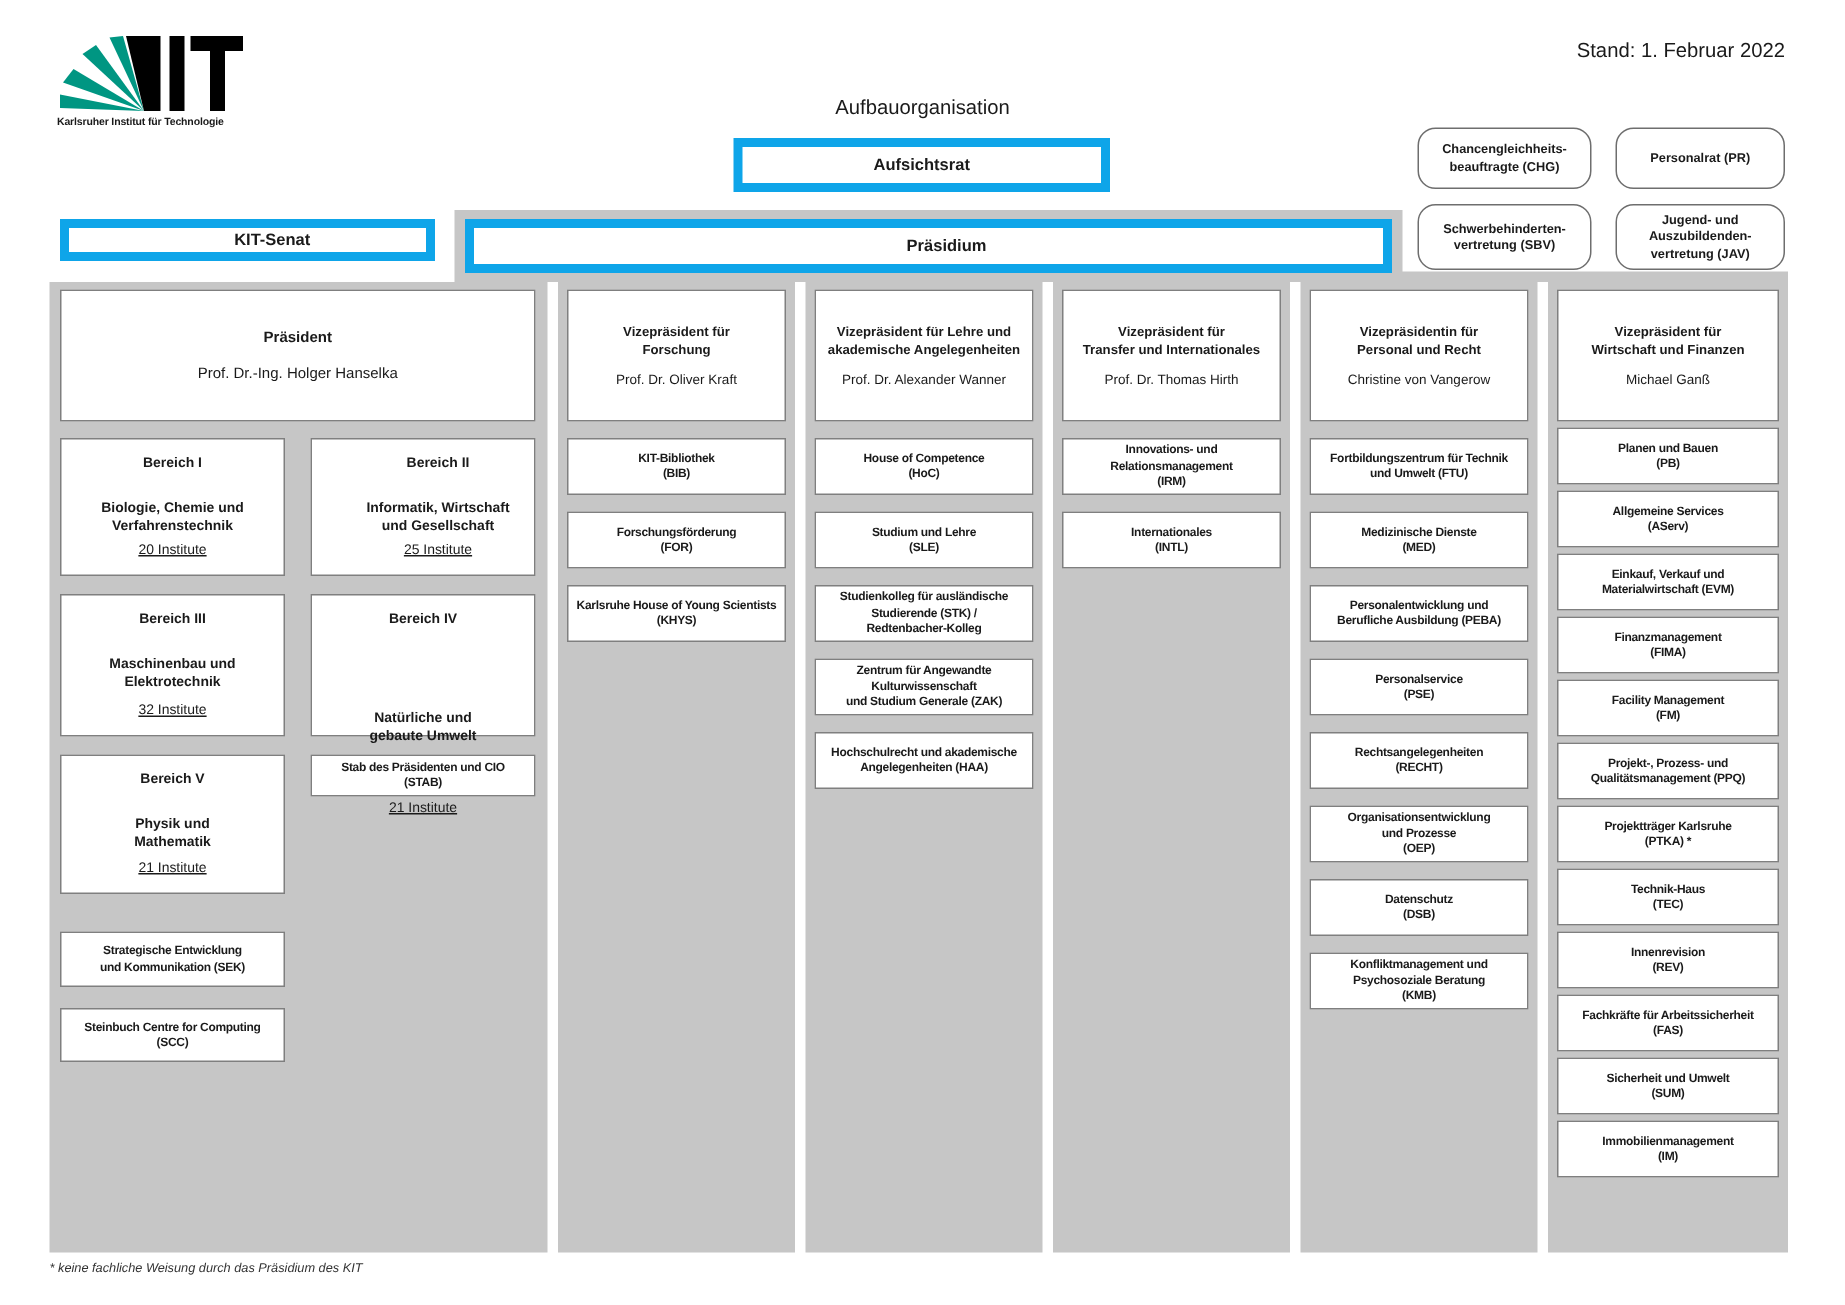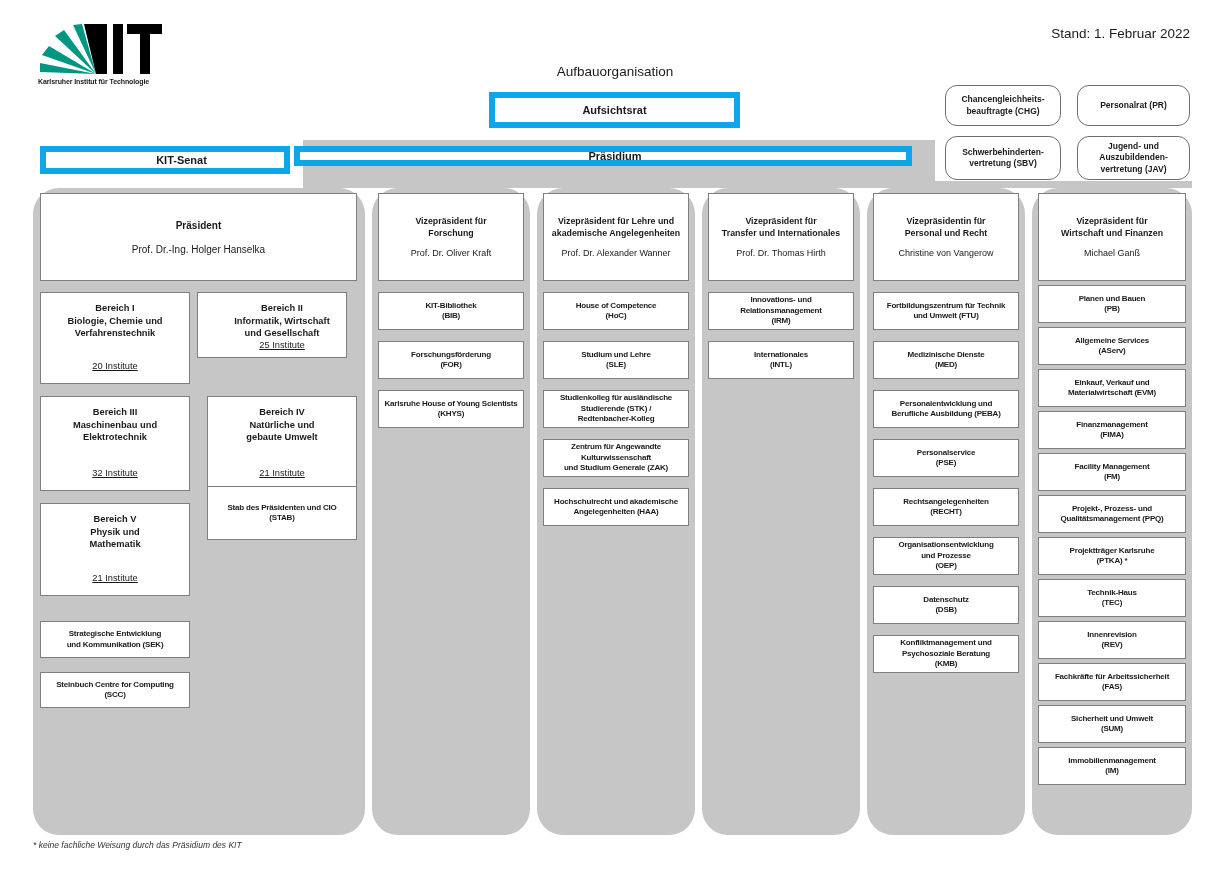--- a/index.html
+++ b/index.html
@@ -11,53 +11,53 @@
   .pre{white-space:pre-line;}
   .center{display:flex;align-items:center;justify-content:center;text-align:center;}
   
   .stand{top:26px;right:40px;font-size:13.5px;}
   .page-title{top:64px;left:0;width:1230px;text-align:center;font-size:13.5px;}
   .plainbox{background:#fff;border:6px solid #0ea5e9;box-sizing:border-box;}
   .aufsichtsrat{left:489px;top:92px;width:251px;height:36px;font-weight:bold;font-size:11px;}
   .kitsenat{left:40px;top:146px;width:250px;height:28px;font-weight:bold;font-size:11px;padding-left:33px;}
   .band{left:303px;top:140px;width:632px;height:48px;background:#c6c6c6;}
   .strip{left:930px;top:181px;width:262px;height:7px;background:#c6c6c6;}
-  .praesidium{left:294px;top:146px;width:618px;height:20px;font-weight:bold;font-size:11px;padding-left:24px;}
+  .praesidium{left:310px;top:146px;width:618px;height:36px;font-weight:bold;font-size:11px;padding-left:24px;}
   .staff{background:#fff;border:1px solid #6e6e6e;border-radius:12px;box-sizing:border-box;
          font-weight:bold;font-size:8.5px;line-height:1.3;}
   .staff.chg{left:945px;top:85px;width:116px;height:41px;}
   .staff.pr {left:1077px;top:85px;width:113px;height:41px;}
   .staff.sbv{left:945px;top:136px;width:116px;height:44px;}
   .staff.jav{left:1077px;top:136px;width:113px;height:44px;}
   
   .logo{left:40px;top:24px;}
   .logo-caption{left:38px;top:78px;width:140px;font-size:7px;font-weight:bold;letter-spacing:-0.1px;}
   
-  .col{position:absolute;top:188px;height:647px;background:#c6c6c6;box-sizing:border-box;border-radius:26px;}
+  .col{position:absolute;top:188px;height:647px;background:#c6c6c6;box-sizing:border-box;}
   .col1{left:33px;width:332px;}
   .c2{left:372px;width:158px;}
   .c3{left:537px;width:158px;}
   .c4{left:702px;width:158px;}
   .c5{left:867px;width:158px;}
   .c6{left:1032px;width:160px;}
   .box-frame{background:#fff;border:1px solid #7f7f7f;box-sizing:border-box;}
   .hdr{margin:5px 6px 0 6px;height:88px;display:flex;flex-direction:column;
        align-items:center;justify-content:center;text-align:center;gap:8px;}
   .hdr-title{font-weight:bold;font-size:8.8px;line-height:1.35;}
   .hdr-name{font-size:9px;}
   .box{margin:11px 6px 0 6px;min-height:38px;display:flex;align-items:center;justify-content:center;
        text-align:center;font-weight:bold;font-size:8px;line-height:1.3;letter-spacing:-0.2px;padding:2px 3px;}
   .col.tight .box{margin-top:4px;}
   
   .col1 .p-hdr{position:absolute;left:7px;top:5px;width:317px;height:88px;gap:12px;
        display:flex;flex-direction:column;align-items:center;justify-content:center;text-align:center;}
   .bereich{position:absolute;width:150px;display:flex;flex-direction:column;align-items:center;
        text-align:center;font-size:9.3px;line-height:1.3;}
   .bereich .b-label{font-weight:bold;margin-top:9px;}
-  .bereich .b-name{font-weight:bold;margin-top:1px;}
+  .bereich .b-name{font-weight:bold;margin-top:18px;}
   .bereich .b-inst{margin-top:auto;margin-bottom:11px;text-decoration:underline;}
   .unit{position:absolute;width:150px;display:flex;align-items:center;justify-content:center;
        text-align:center;font-weight:bold;font-size:8px;line-height:1.3;letter-spacing:-0.2px;}
   .footnote{left:33px;top:840px;font-style:italic;font-size:8.5px;color:#333;}
 </style>
 </head>
 <body>
 
 <div class="abs logo">
   <svg width="122" height="52" viewBox="0 0 122 52">
@@ -97,46 +97,46 @@
     <div class="hdr-title" style="font-size:10px">Präsident</div>
     <div class="hdr-name" style="font-size:10px">Prof. Dr.-Ing. Holger Hanselka</div>
   </div>
 
   <div class="bereich box-frame" style="left:7px;top:104px;height:92px;">
     <div class="b-label">Bereich I</div>
     <div class="b-name pre">Biologie, Chemie und
 Verfahrenstechnik</div>
     <div class="b-inst">20 Institute</div>
   </div>
-  <div class="bereich box-frame" style="left:164px;top:104px;height:66px;padding-left:20px;">
+  <div class="bereich box-frame" style="left:174px;top:104px;height:92px;padding-left:20px;">
     <div class="b-label">Bereich II</div>
     <div class="b-name pre">Informatik, Wirtschaft
 und Gesellschaft</div>
     <div class="b-inst">25 Institute</div>
   </div>
   <div class="bereich box-frame" style="left:7px;top:208px;height:95px;justify-content:flex-end;">
     <div class="b-label">Bereich III</div>
     <div class="b-name pre">Maschinenbau und
 Elektrotechnik</div>
     <div class="b-inst">32 Institute</div>
   </div>
-  <div class="bereich box-frame" style="left:174px;top:208px;height:95px;">
+  <div class="bereich box-frame" style="left:174px;top:208px;height:95px;gap:36px;">
     <div class="b-label">Bereich IV</div>
     <div class="b-name pre">Natürliche und
 gebaute Umwelt</div>
     <div class="b-inst">21 Institute</div>
   </div>
   <div class="bereich box-frame" style="left:7px;top:315px;height:93px;">
     <div class="b-label">Bereich V</div>
     <div class="b-name pre">Physik und
 Mathematik</div>
     <div class="b-inst">21 Institute</div>
   </div>
 
-  <div class="unit box-frame pre" style="left:174px;top:298px;height:54px;">Stab des Präsidenten und CIO
+  <div class="unit box-frame pre" style="left:174px;top:315px;height:28px;">Stab des Präsidenten und CIO
 (STAB)</div>
   <div class="unit box-frame pre" style="left:7px;top:433px;height:37px;">Strategische Entwicklung
 und Kommunikation (SEK)</div>
   <div class="unit box-frame pre" style="left:7px;top:484px;height:36px;">Steinbuch Centre for Computing
 (SCC)</div>
 </div>
 
 <div class="col c2">
     <div class="hdr box-frame">
       <div class="hdr-title pre">Vizepräsident für

